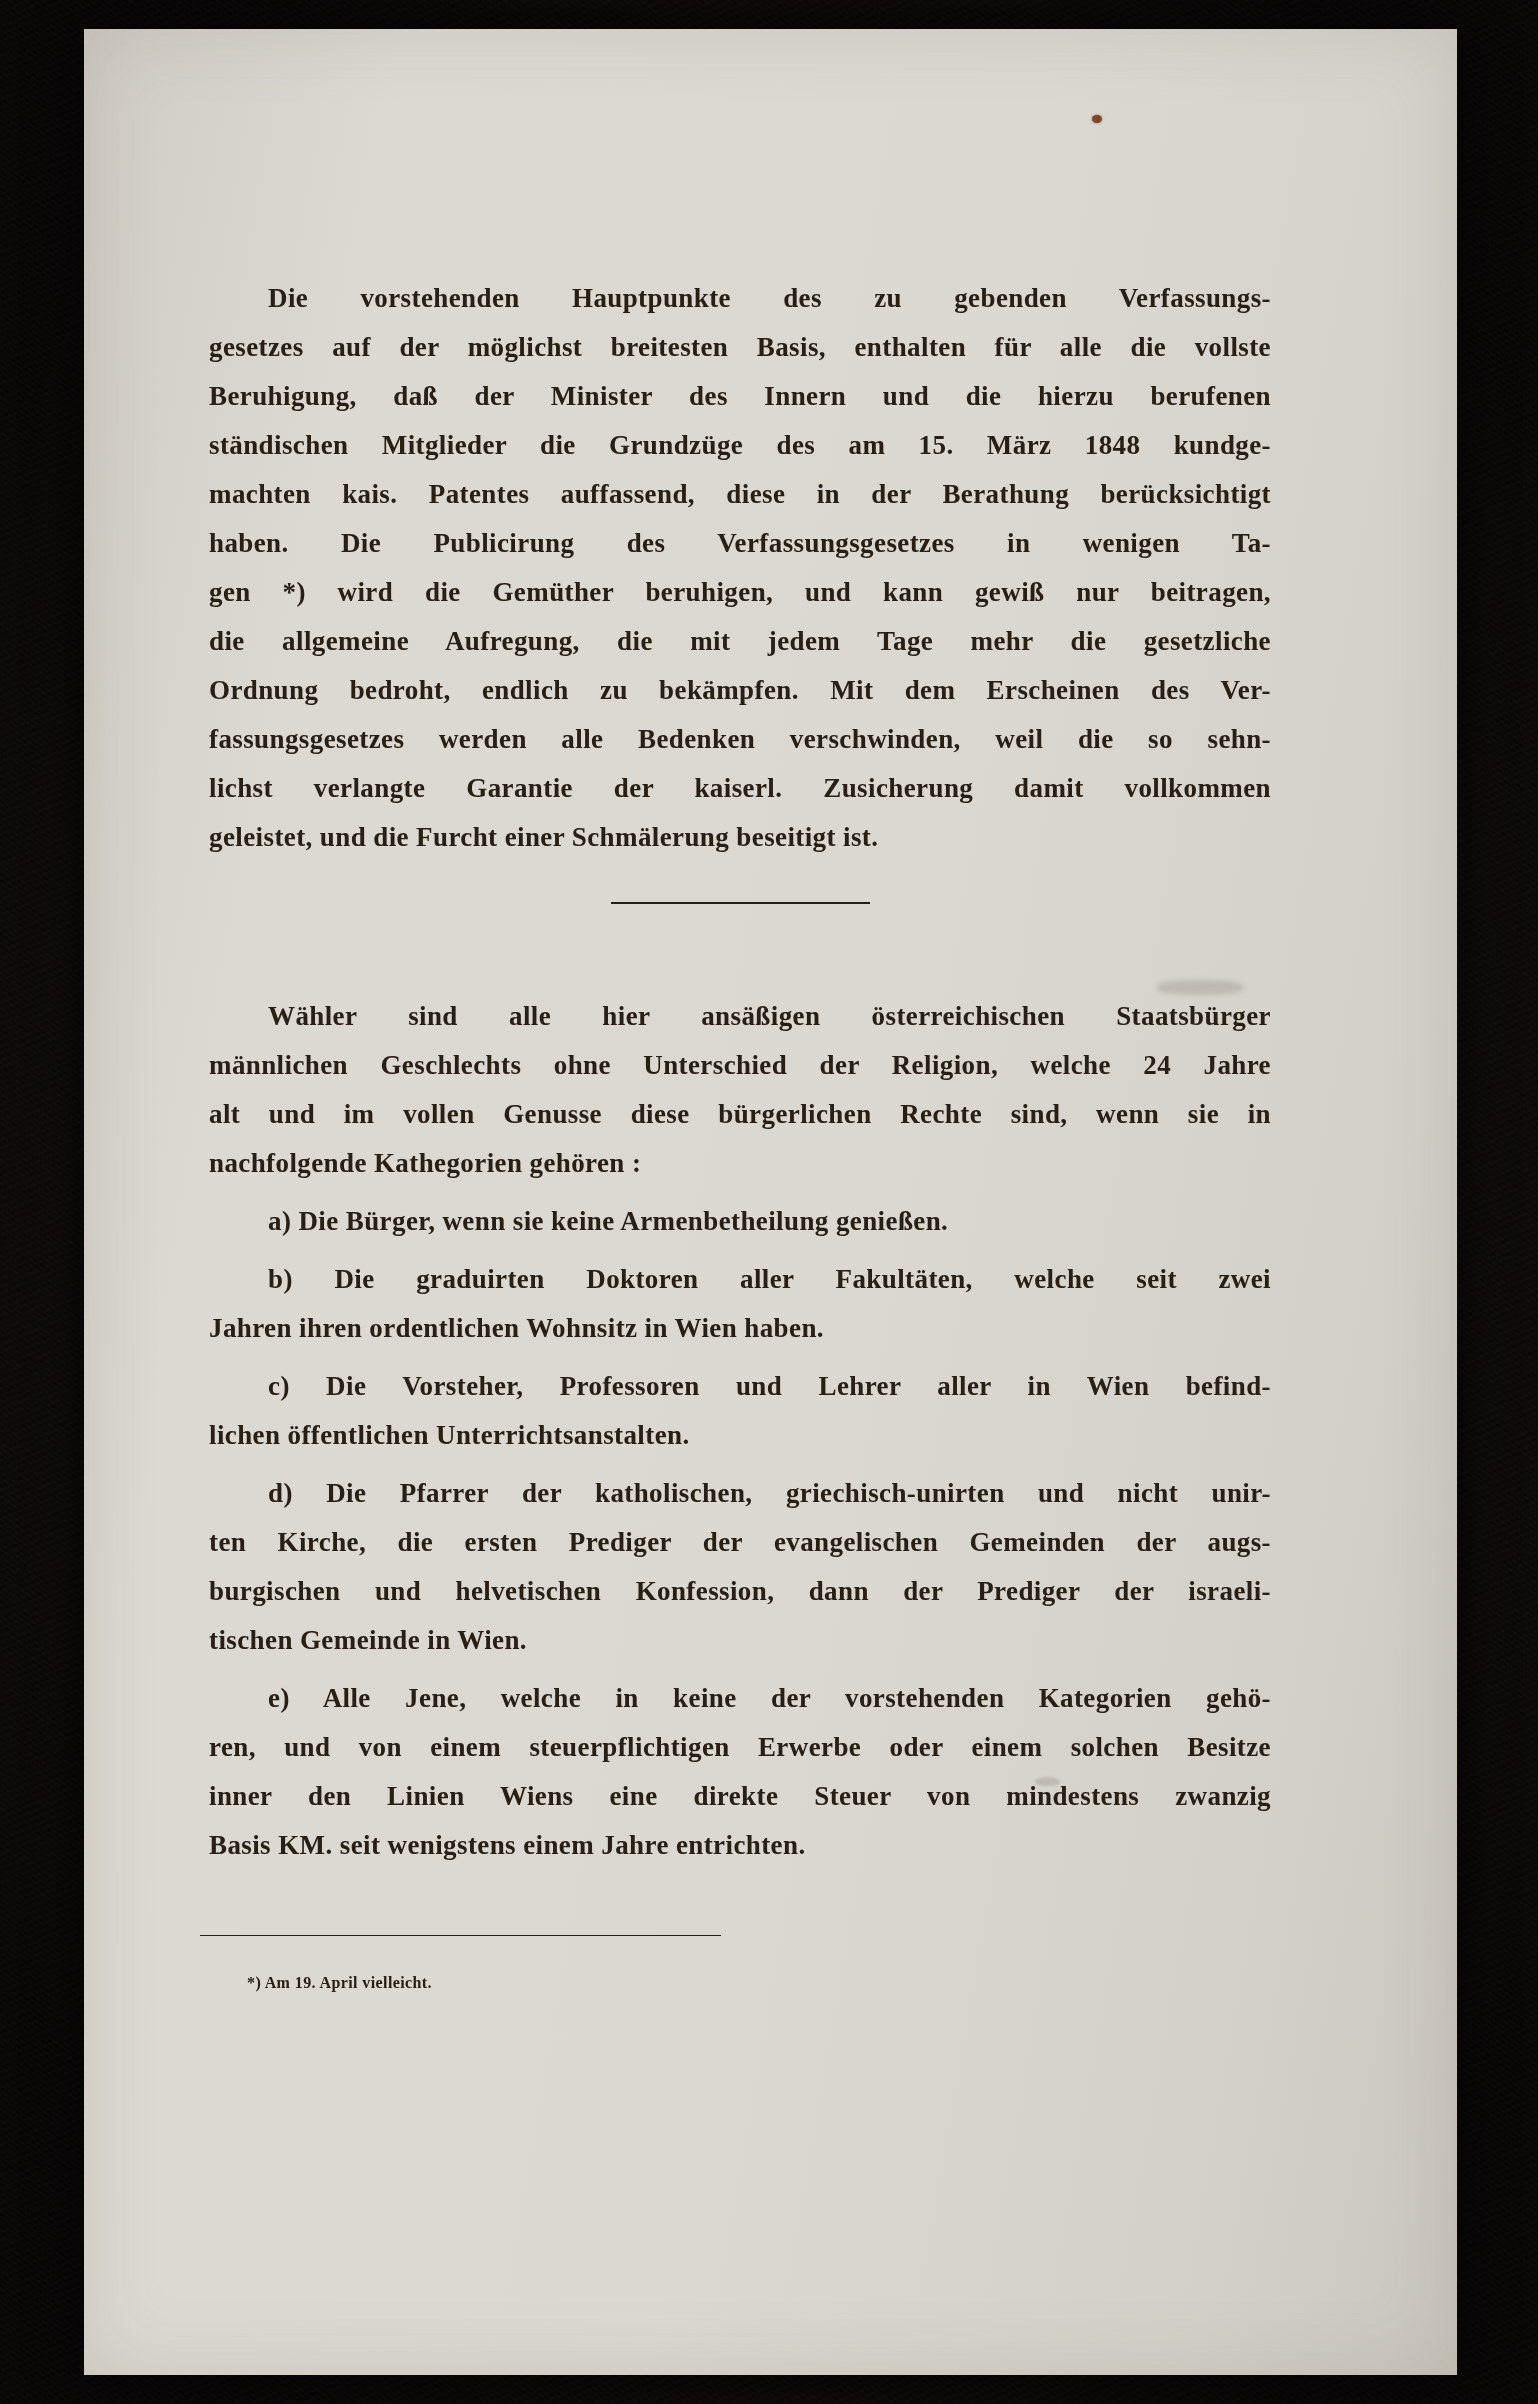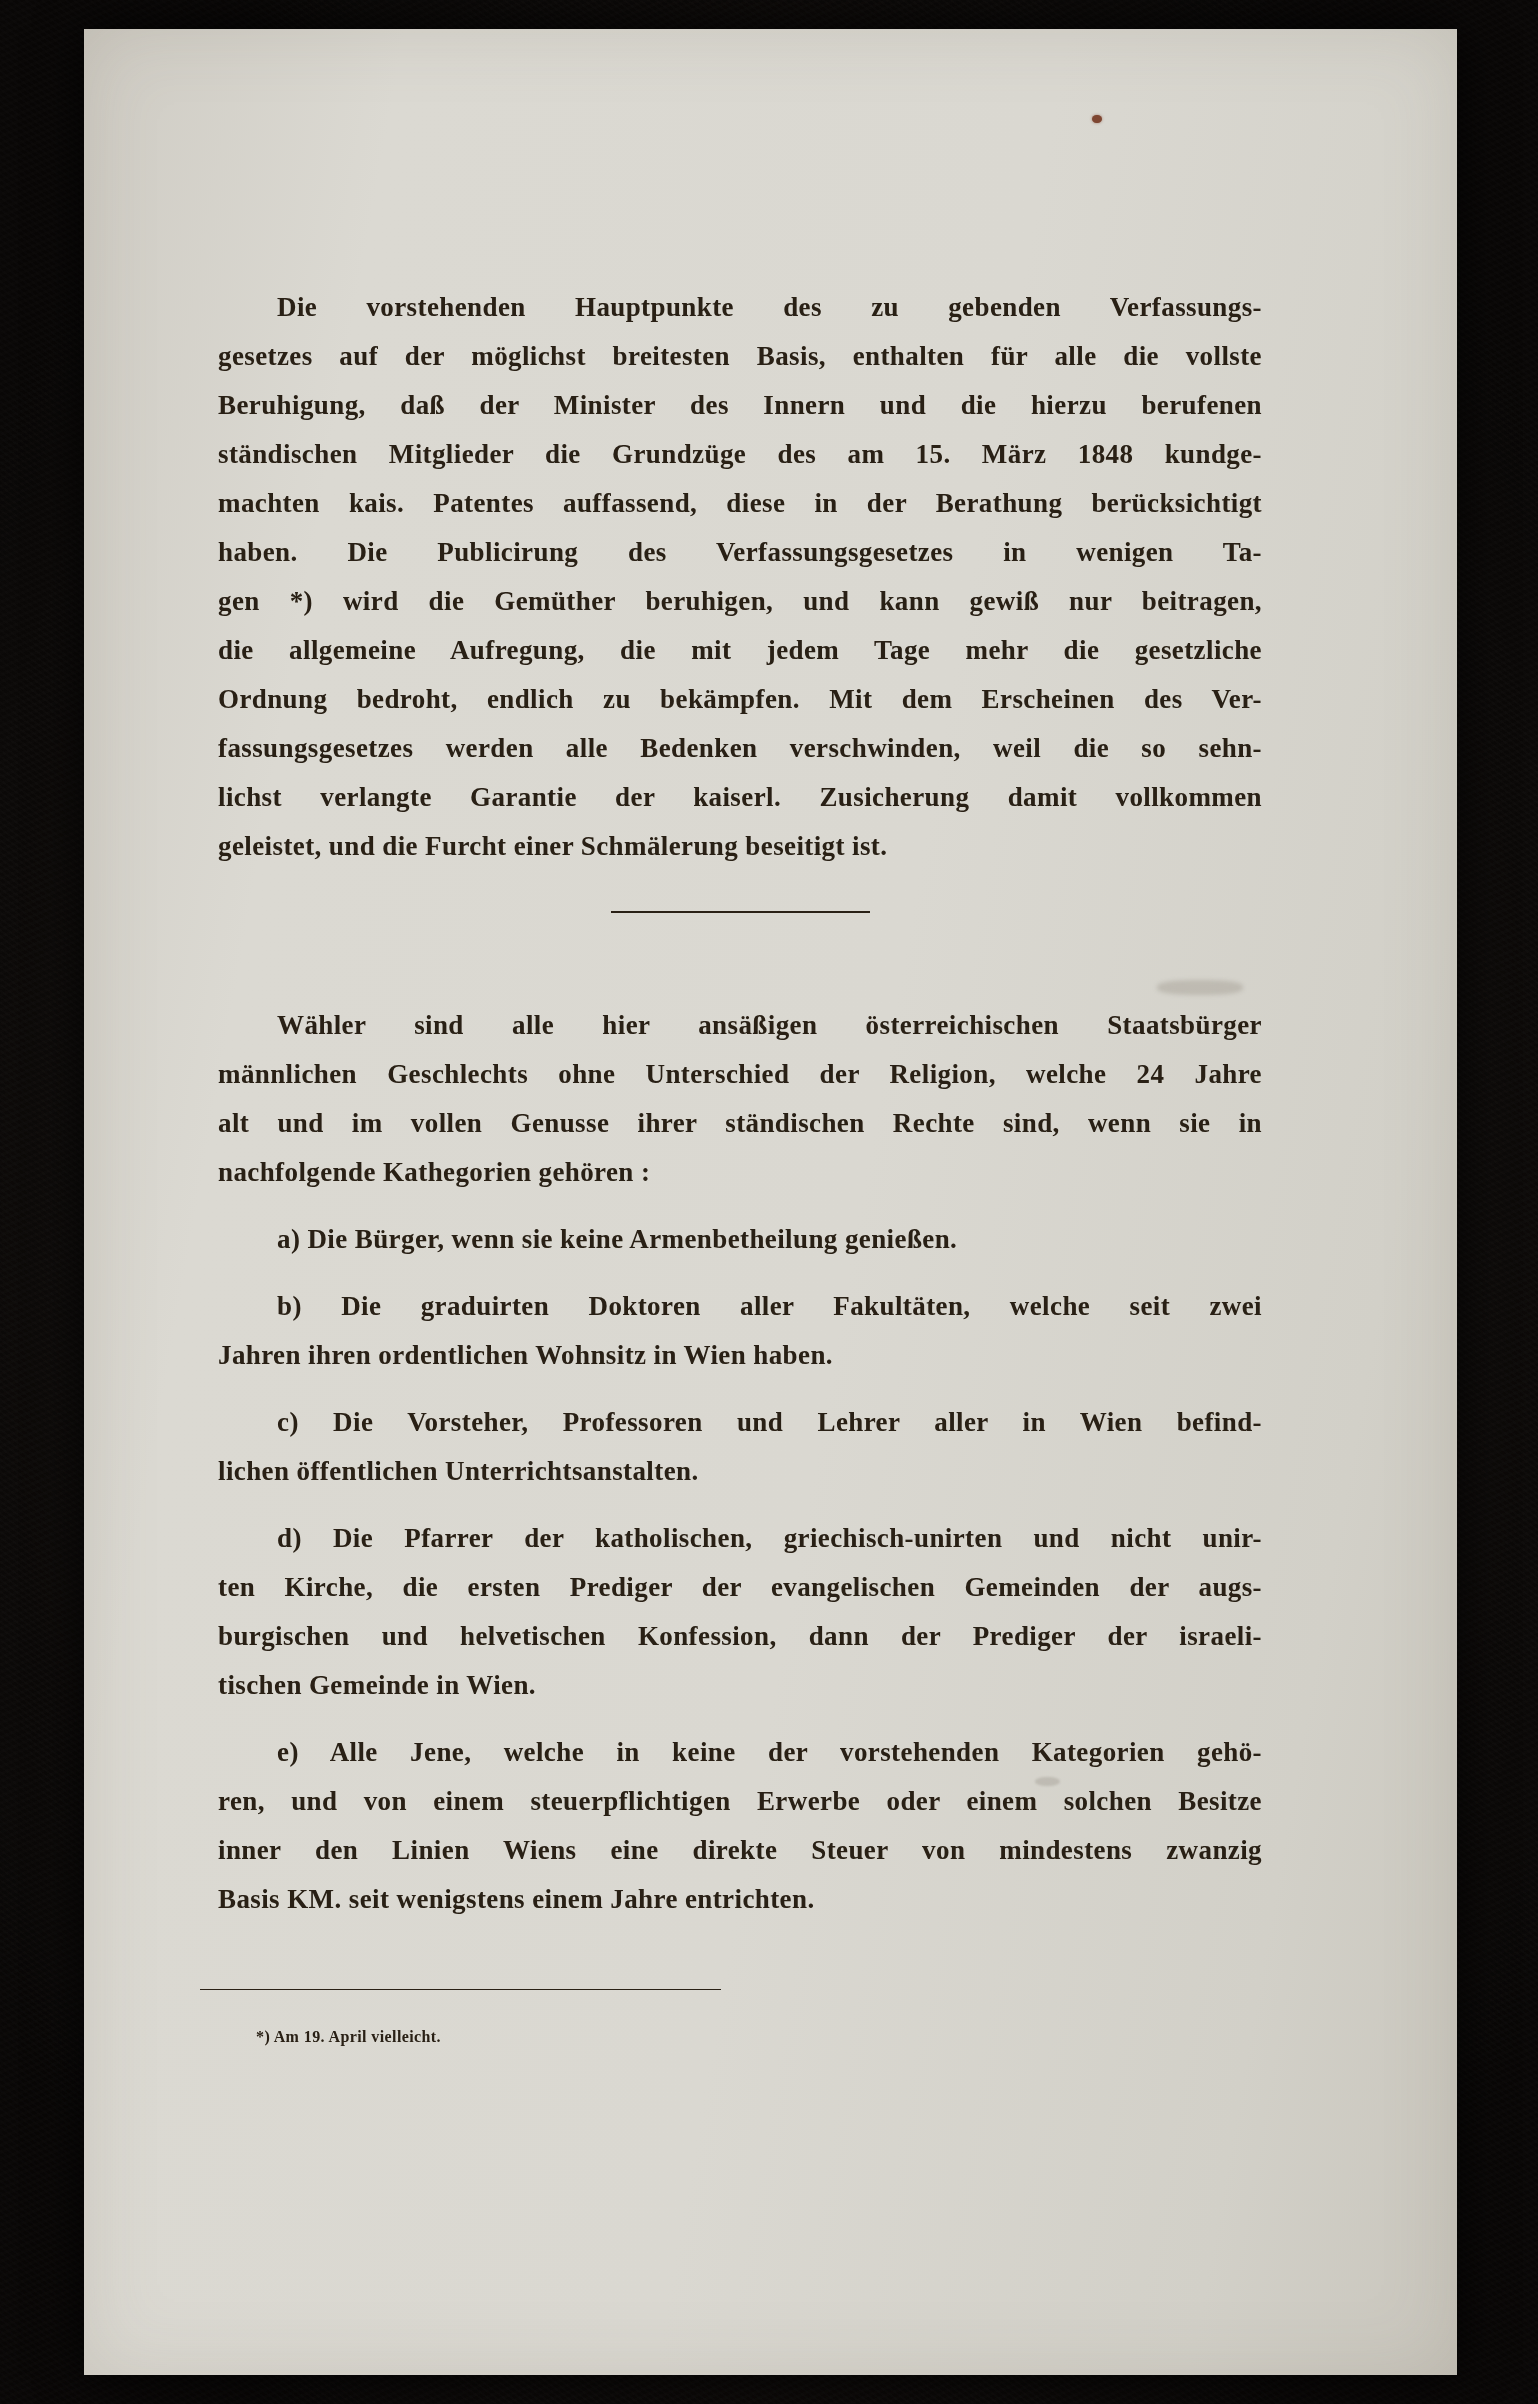--- a/index.html
+++ b/index.html
@@ -34,21 +34,21 @@
   .text-column{
     position:absolute;
     left:116px; top:236px;
     width:1080px;
     color:var(--ink-color);
     font-size:27px;
     font-weight:bold;
     line-height:49px;
     letter-spacing:0.4px;
   }
-  .block{margin:18px;}
+  .block{margin:9px;}
   .line{
     text-align:justify;
     text-align-last:justify;
   }
   .line.indent{padding-left:59px;}
   .line.last{text-align:left;text-align-last:left;}
   .line.center{text-align:center;text-align-last:center;padding-left:0;}
   .block.rule{
     width:259px;
     margin:40px auto 88px auto;
@@ -109,21 +109,21 @@
         <div class="line">die allgemeine Aufregung, die mit jedem Tage mehr die gesetzliche</div>
         <div class="line">Ordnung bedroht, endlich zu bekämpfen.  Mit dem Erscheinen des Ver-</div>
         <div class="line">fassungsgesetzes werden alle Bedenken verschwinden, weil die so sehn-</div>
         <div class="line">lichst verlangte Garantie der kaiserl. Zusicherung damit vollkommen</div>
         <div class="line last">geleistet, und die Furcht einer Schmälerung beseitigt ist.</div>
       </div>
       <div class="block rule"></div>
       <div class="block paragraph">
         <div class="line indent">Wähler sind alle hier ansäßigen österreichischen Staatsbürger</div>
         <div class="line">männlichen Geschlechts ohne Unterschied der Religion, welche 24 Jahre</div>
-        <div class="line">alt und im vollen Genusse ihrer ständischen Rechte sind, wenn sie in</div>
+        <div class="line">alt und im vollen Genusse diese bürgerlichen Rechte sind, wenn sie in</div>
         <div class="line last">nachfolgende Kathegorien gehören :</div>
       </div>
       <div class="block paragraph">
         <div class="line indent last">a) Die Bürger, wenn sie keine Armenbetheilung genießen.</div>
       </div>
       <div class="block paragraph">
         <div class="line indent">b) Die graduirten Doktoren aller Fakultäten,  welche seit zwei</div>
         <div class="line last">Jahren ihren ordentlichen Wohnsitz in Wien haben.</div>
       </div>
       <div class="block paragraph">

